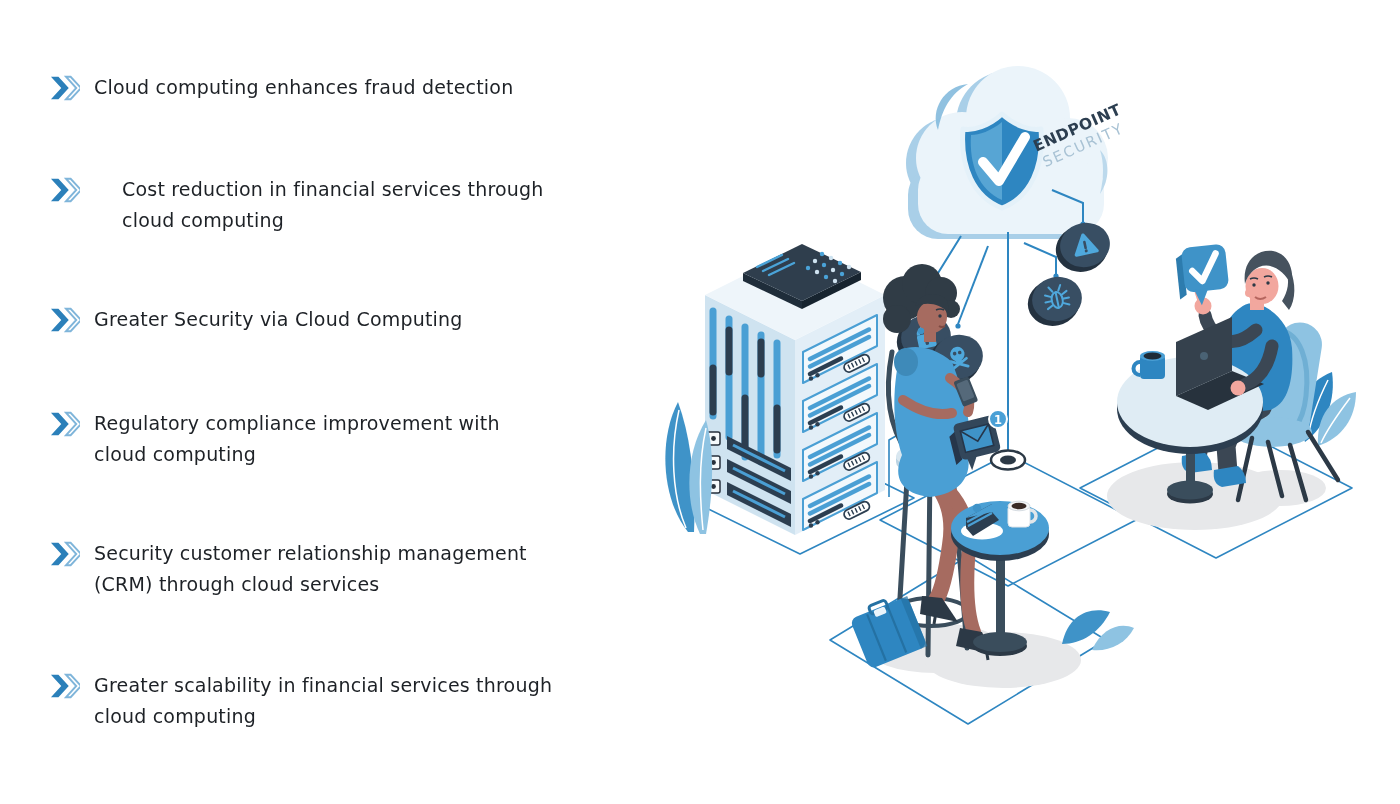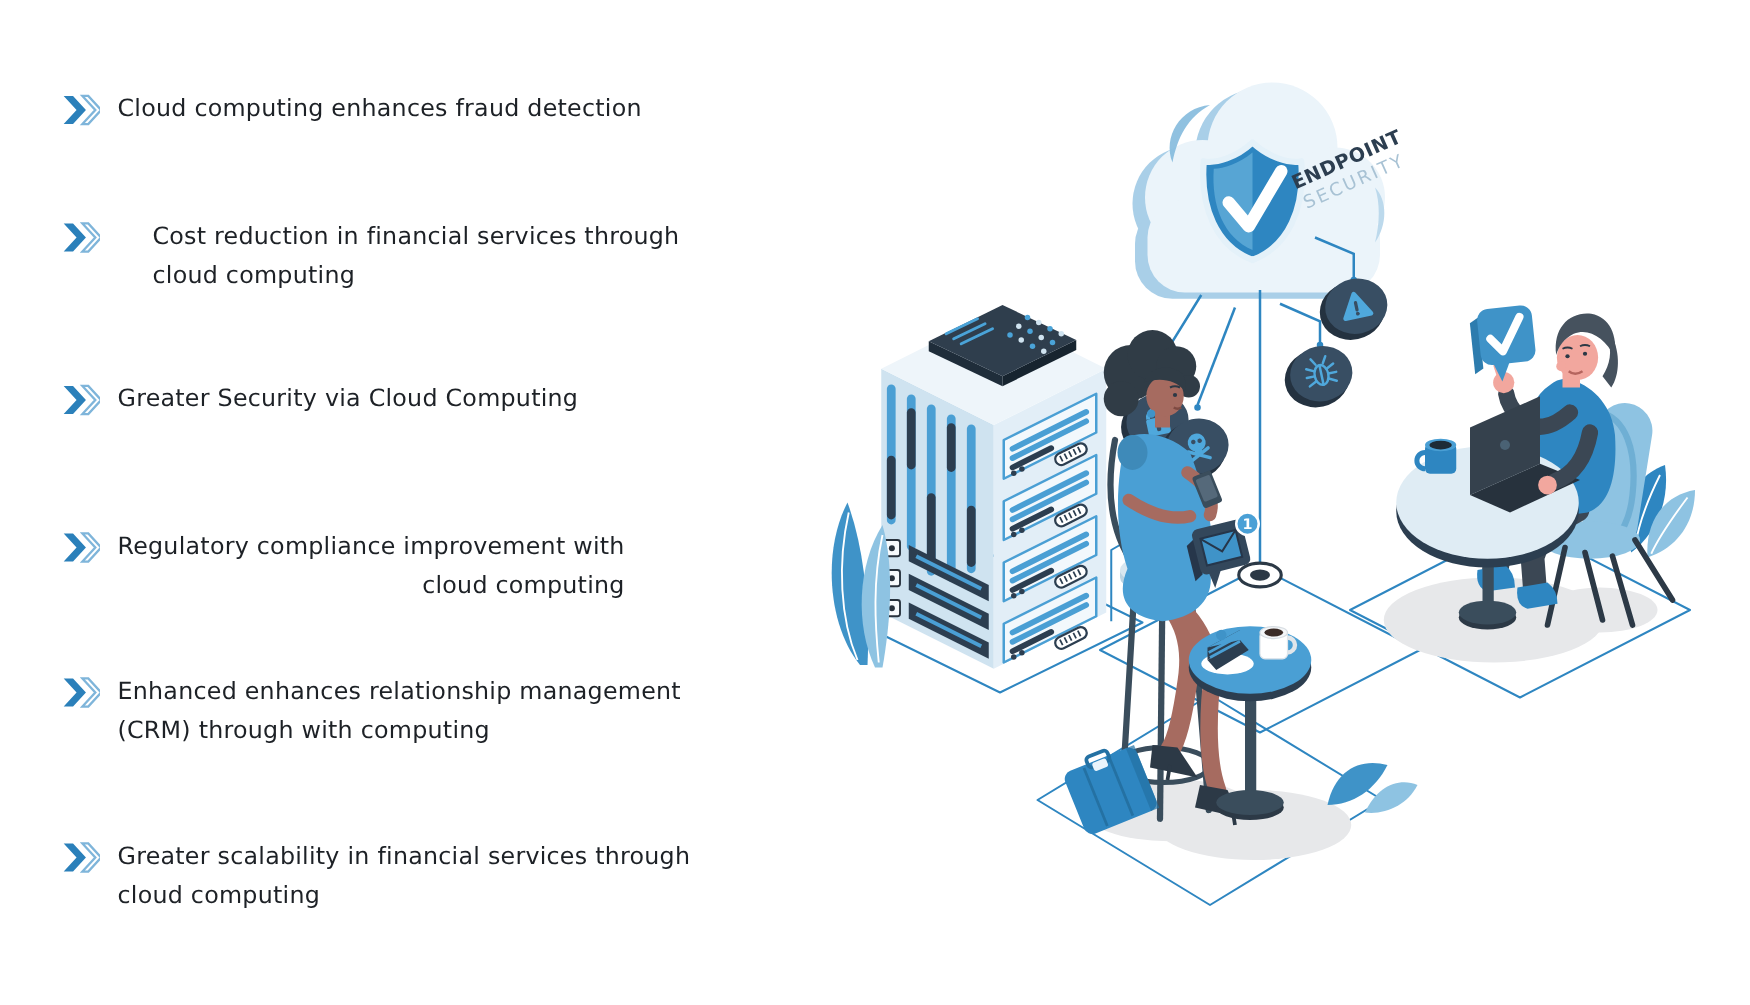--- a/index.html
+++ b/index.html
@@ -5,21 +5,21 @@
   html,body{margin:0;padding:0;}
   body{
     width:1400px;height:804px;background:#ffffff;position:relative;overflow:hidden;
     font-family:"DejaVu Sans","Liberation Sans",sans-serif;
   }
   .benefits{position:absolute;left:50px;top:0;width:640px;height:804px;}
   .item{position:absolute;display:flex;align-items:flex-start;gap:14px;}
   .item .chev{flex:0 0 auto;margin-top:3px;}
   .item .txt{font-size:19px;line-height:31px;color:#1d2126;font-weight:500;letter-spacing:.2px;}
   .item .txt span{display:block;white-space:nowrap;}
-  .i1{top:72px;} .i2{top:174px;gap:42px;} .i3{top:304px;} .i4{top:422px;text-align:right;} .i5{top:538px;} .i6{top:670px;}
+  .i1{top:72px;} .i2{top:174px;gap:42px;} .i3{top:304px;} .i4{top:408px;} .i5{top:538px;} .i6{top:670px;}
   .illus{position:absolute;left:0;top:0;}
 </style>
 </head>
 <body>
 
 <div class="benefits">
   <div class="item i1">
     <svg class="chev" width="30" height="26" viewBox="0 0 32 26">
       <path d="M1,1 h8 l11,12 -11,12 h-8 l11,-12 Z" fill="#2b80ba"></path>
       <path d="M17,1 h5 l11,12 -11,12 h-5 l11,-12 Z" fill="none" stroke="#7fb5da" stroke-width="2"></path>
@@ -56,22 +56,22 @@
         <span>Regulatory compliance improvement with</span>
         <span>cloud computing</span>
       </div>
   </div>
   <div class="item i5">
     <svg class="chev" width="30" height="26" viewBox="0 0 32 26">
       <path d="M1,1 h8 l11,12 -11,12 h-8 l11,-12 Z" fill="#2b80ba"></path>
       <path d="M17,1 h5 l11,12 -11,12 h-5 l11,-12 Z" fill="none" stroke="#7fb5da" stroke-width="2"></path>
     </svg>
     <div class="txt">
-        <span>Enhanced enhances relationship management</span>
-        <span>(CRM) through with computing</span>
+        <span>Security customer relationship management</span>
+        <span>(CRM) through cloud services</span>
       </div>
   </div>
   <div class="item i6">
     <svg class="chev" width="30" height="26" viewBox="0 0 32 26">
       <path d="M1,1 h8 l11,12 -11,12 h-8 l11,-12 Z" fill="#2b80ba"></path>
       <path d="M17,1 h5 l11,12 -11,12 h-5 l11,-12 Z" fill="none" stroke="#7fb5da" stroke-width="2"></path>
     </svg>
     <div class="txt">
         <span>Greater scalability in financial services through</span>
         <span>cloud computing</span>

